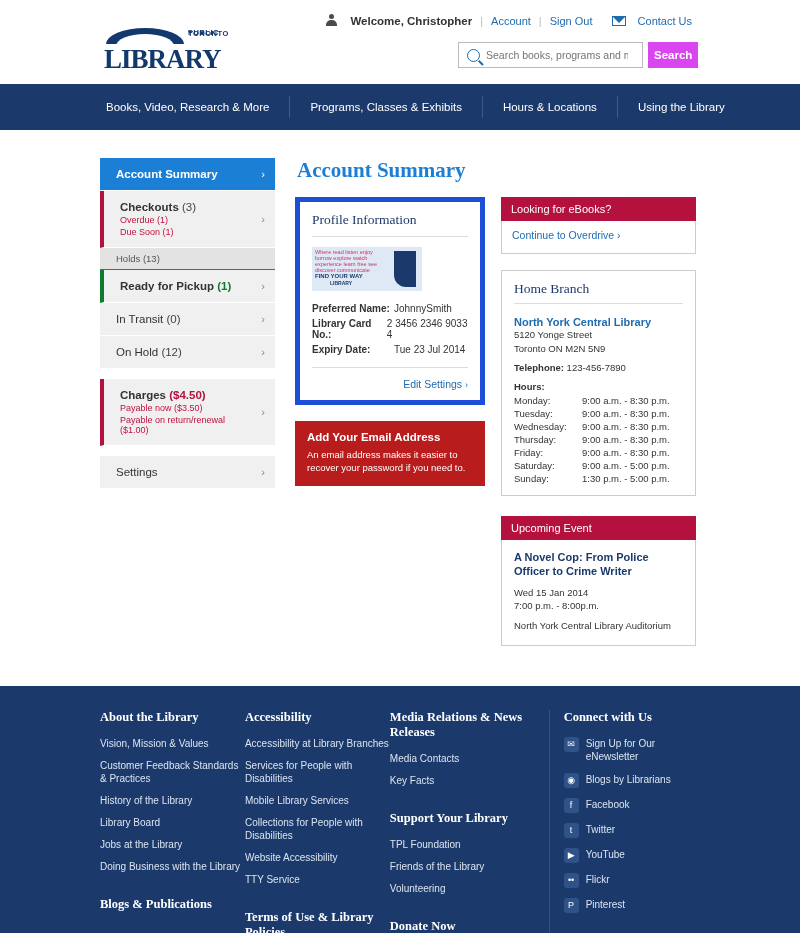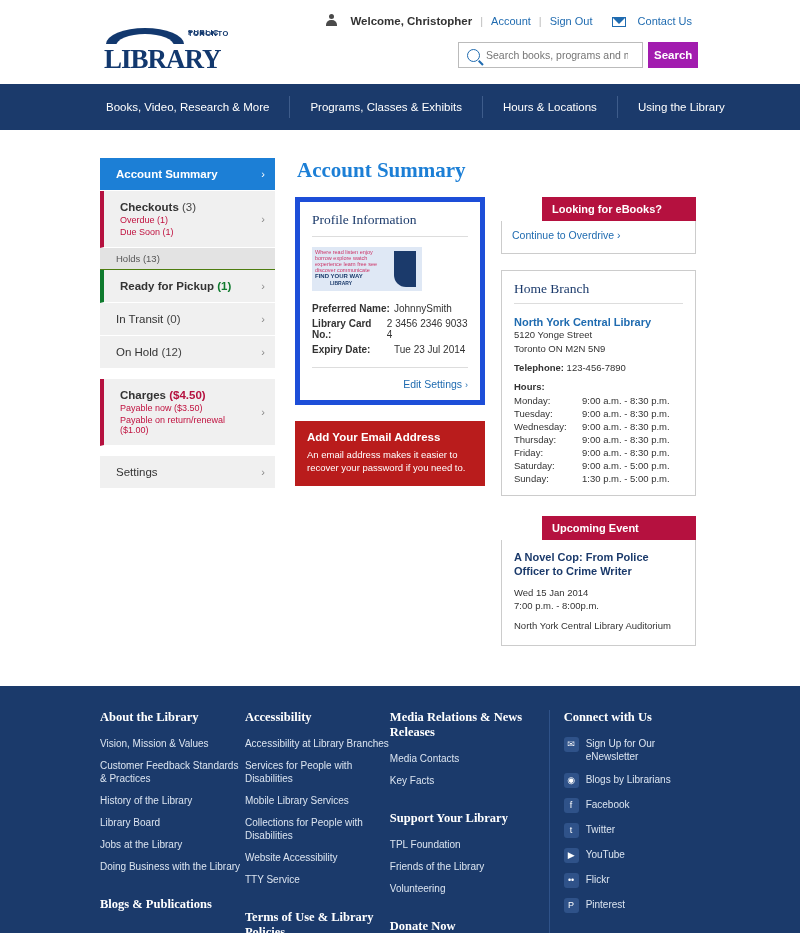--- a/index.html
+++ b/index.html
@@ -10,21 +10,21 @@
     font-family: "Liberation Sans", sans-serif;
     font-size: 11px;
     color: #333;
   }
   .page { width: 800px; position: relative; }
 
   
   .topbar { height: 84px; position: relative; background:#fff; }
   .util-row {
     position:absolute; right: 108px; top: 14px;
-    display:flex; align-items:flex-end; gap:8px;
+    display:flex; align-items:center; gap:8px;
     font-size: 11px;
   }
   .util-welcome { font-weight:bold; color:#333; font-size:11.5px; }
   .util-link { color:#1f6bb0; text-decoration:none; font-size:11px; }
   .util-sep { color:#bbb; }
   .person-icon { width:13px; height:13px; display:inline-block; position:relative; margin-right:4px; }
   .person-icon:before{ content:""; position:absolute; left:4px; top:0; width:5px;height:5px;border-radius:50%;background:#4a4a4a;}
   .person-icon:after{ content:""; position:absolute; left:1px; top:6px; width:11px;height:6px;border-radius:5px 5px 0 0;background:#4a4a4a;}
   .mail-icon { display:inline-block; width:14px;height:10px;border:1.3px solid #1f6bb0; position:relative; margin-right:4px; vertical-align:-1px;}
   .mail-icon:before{content:"";position:absolute;left:0;top:0;width:0;height:0;border-left:6.5px solid transparent;border-right:6.5px solid transparent;border-top:6px solid #1f6bb0;}
@@ -34,21 +34,21 @@
   .logo-arc:after { content:""; position:absolute; left:10px; top:6px; width:58px; height:12px; background:#fff; border-radius:50% 50% 0 0 / 100% 100% 0 0;}
   .logo-toronto { position:absolute; left:88px; top:1px; font-size:7.5px; font-weight:bold; color:#12386e; letter-spacing:.5px;}
   .logo-public { position:absolute; left:88px; top:0; font-size:7.5px; font-weight:bold; color:#12386e; letter-spacing:.5px;}
   .logo-library { position:absolute; left:4px; top:16px; font-size:27px; font-weight:bold; color:#12386e; letter-spacing:-1px; font-family:"Liberation Serif", serif; }
 
   .searchbar { position:absolute; left:458px; top:42px; width:240px; height:26px; }
   .search-input-wrap { position:absolute; left:0; top:0; width:185px; height:26px; border:1px solid #bbb; background:#fff; display:flex; align-items:center; }
   .mag { width:13px;height:13px;border:1.6px solid #1f6bb0;border-radius:50%; margin-left:8px; position:relative; flex:none;}
   .mag:after{content:"";position:absolute;right:-5px;bottom:-3px;width:6px;height:1.6px;background:#1f6bb0;transform:rotate(45deg);}
   .search-input { border:0; outline:0; font-size:10.5px; color:#777; padding-left:6px; width:150px; font-family:"Liberation Sans",sans-serif; }
-  .search-btn { position:absolute; left:190px; top:0; width:50px; height:26px; background:#a21caf; color:#fff; border:0; font-size:11.5px; font-weight:bold; cursor:pointer; font-family:"Liberation Sans",sans-serif;}
+  .search-btn { position:absolute; left:190px; top:0; width:50px; height:26px; background:#d946ef; color:#fff; border:0; font-size:11.5px; font-weight:bold; cursor:pointer; font-family:"Liberation Sans",sans-serif;}
 
   
   .nav { background:#1b3a6b; height:46px; display:flex; align-items:center; }
   .nav-inner { width:800px; display:flex; align-items:center; padding-left:86px; }
   .nav-item { color:#fff; font-size:11.5px; text-decoration:none; padding:0 20px; white-space:nowrap; }
   .nav-div { width:1px; height:22px; background:#3e5c8b; }
 
   
   .content { background:#fff; padding: 28px 0 40px 0; min-height:420px; }
   .cols { width:800px; padding:0 100px; display:block; position:relative; }
@@ -90,21 +90,21 @@
   .kv { display:flex; padding:2px 12px; font-size:10px; }
   .kv .k { width:82px; font-weight:bold; color:#333; }
   .kv .v { color:#333; }
   .card-link { display:block; padding:10px 12px 10px 12px; color:#1f6bb0; font-size:10.5px; text-decoration:none;text-align:right; }
   .card-link .arr { font-size:9px; }
 
   .alert { background:#b91c1c; color:#fff; margin-top:16px; padding:10px 12px 12px 12px; }
   .alert h4 { margin:0 0 5px 0; font-size:11.5px; font-weight:bold;}
   .alert p { margin:0; font-size:9.5px; line-height:13px;}
 
-  .ribbon { background:#b5113f; color:#fff; font-size:11px; font-weight:bold; padding:6px 10px;margin-left:41px; }
+  .ribbon { background:#b5113f; color:#fff; font-size:11px; font-weight:normal; padding:6px 10px; }
   .ebooks-box { border:1px solid #ccc; border-top:0; padding:8px 10px 12px 10px; }
   .ebooks-box a { color:#1f6bb0; font-size:10.5px; text-decoration:none; }
 
   .branch-card { border:1px solid #ccc; margin-top:16px; padding-bottom:10px; }
   .branch-title { font-size:13.5px; color:#1b3a6b; padding:10px 12px 6px 12px; font-family:"Liberation Serif",serif;}
   .branch-name { display:block; color:#1f6bb0; font-size:11px; font-weight:bold; padding:0 12px; text-decoration:none; margin-top:12px;}
   .branch-addr { padding:1px 12px; font-size:9.5px; color:#333; line-height:12px;}
   .branch-tel { padding:6px 12px 2px 12px; font-size:9.5px;}
   .branch-tel b { font-weight:bold; }
   .hours-h { padding:6px 12px 2px 12px; font-size:9.5px; font-weight:bold;}

